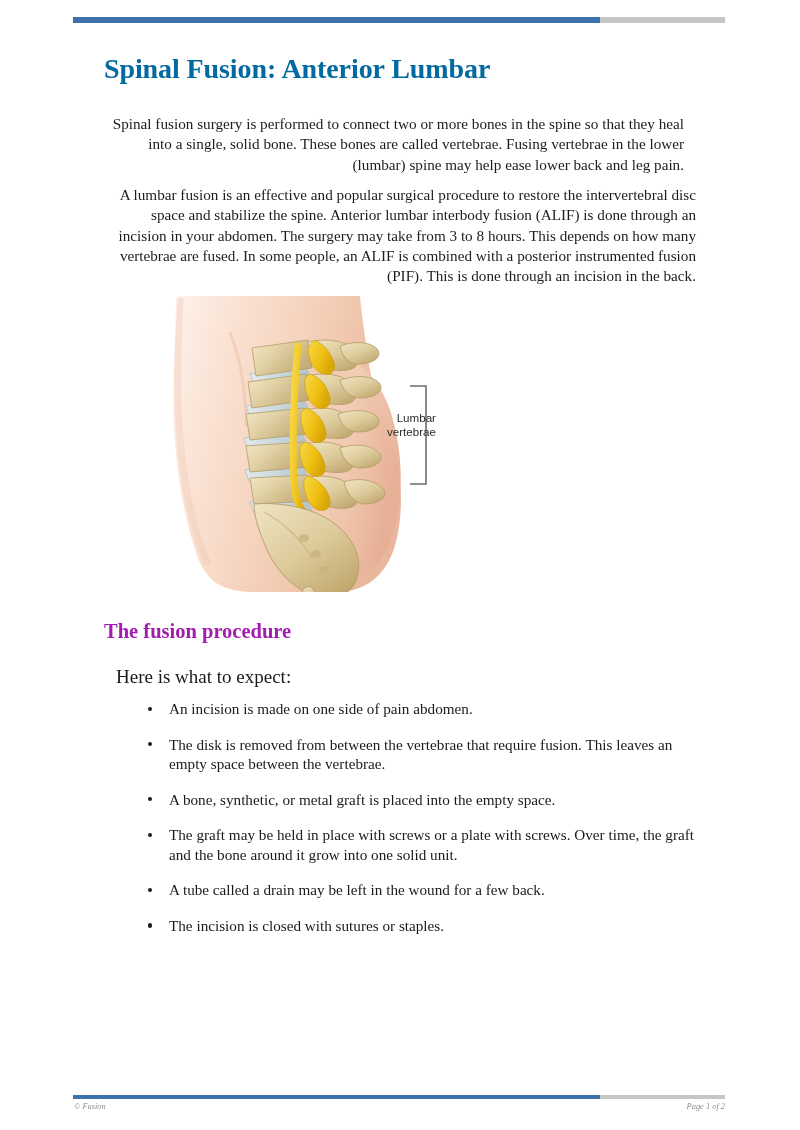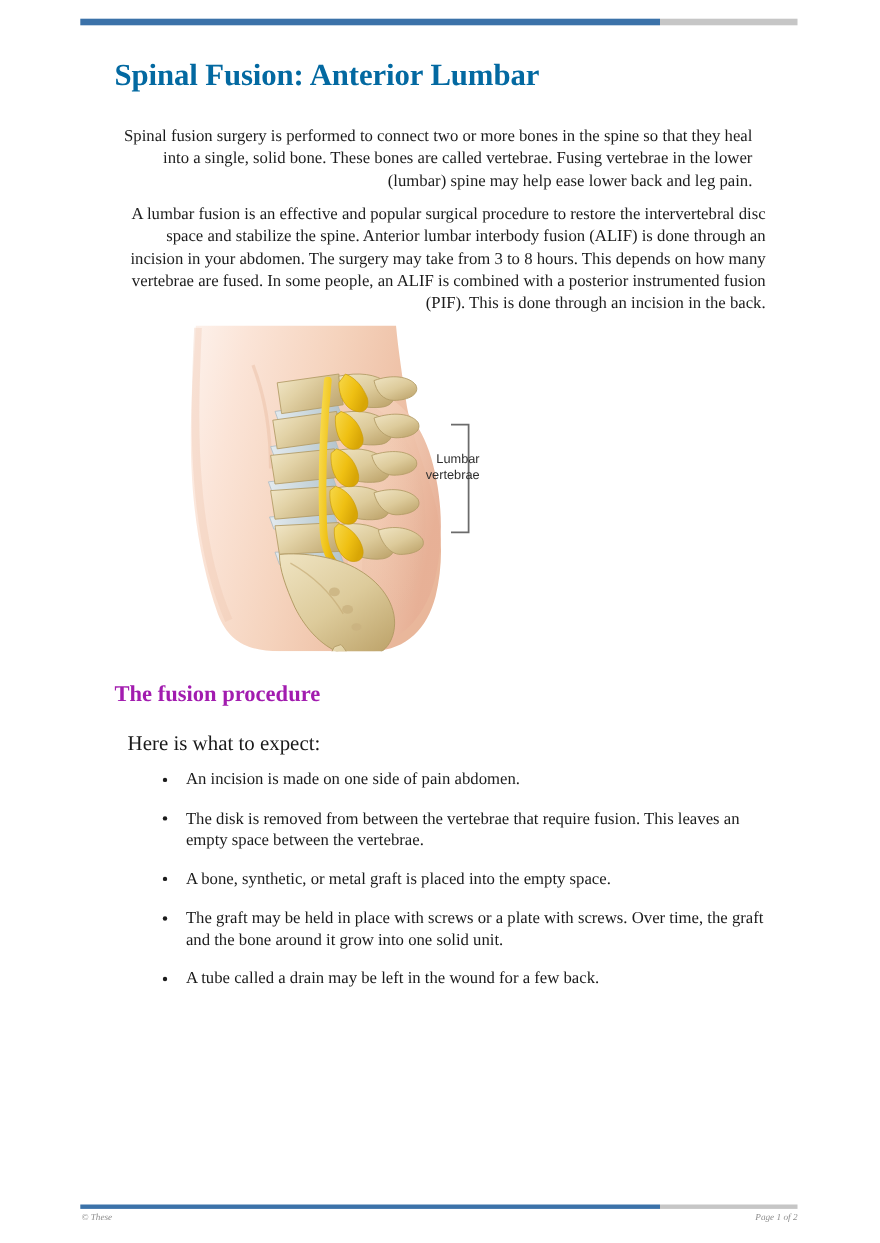--- a/index.html
+++ b/index.html
@@ -365,22 +365,26 @@
       <span>A bone, synthetic, or metal graft is placed into the empty space.</span>
     </li>
     <li>
       <span class="dot"></span>
       <span>The graft may be held in place with screws or a plate with screws. Over time, the graft and the bone around it grow into one solid unit.</span>
     </li>
     <li>
       <span class="dot"></span>
       <span>A tube called a drain may be left in the wound for a few back.</span>
     </li>
+    <li>
+      <span class="dot"></span>
+      <span>The incision is closed with sutures or staples.</span>
+    </li>
   </ul>
 
 </div>
 
 <div class="footer-rule">
   <div class="seg-blue"></div>
   <div class="seg-gray"></div>
 </div>
-<div class="footer-left">© These</div>
+<div class="footer-left">© Fusion</div>
 <div class="footer-right">Page 1 of 2</div>
 
 </body></html>

